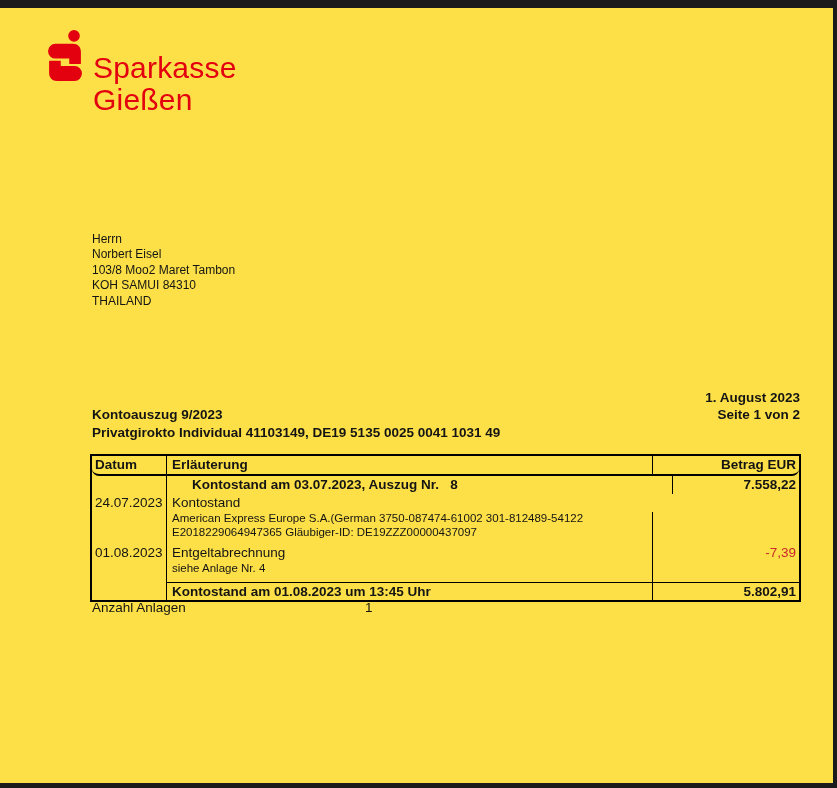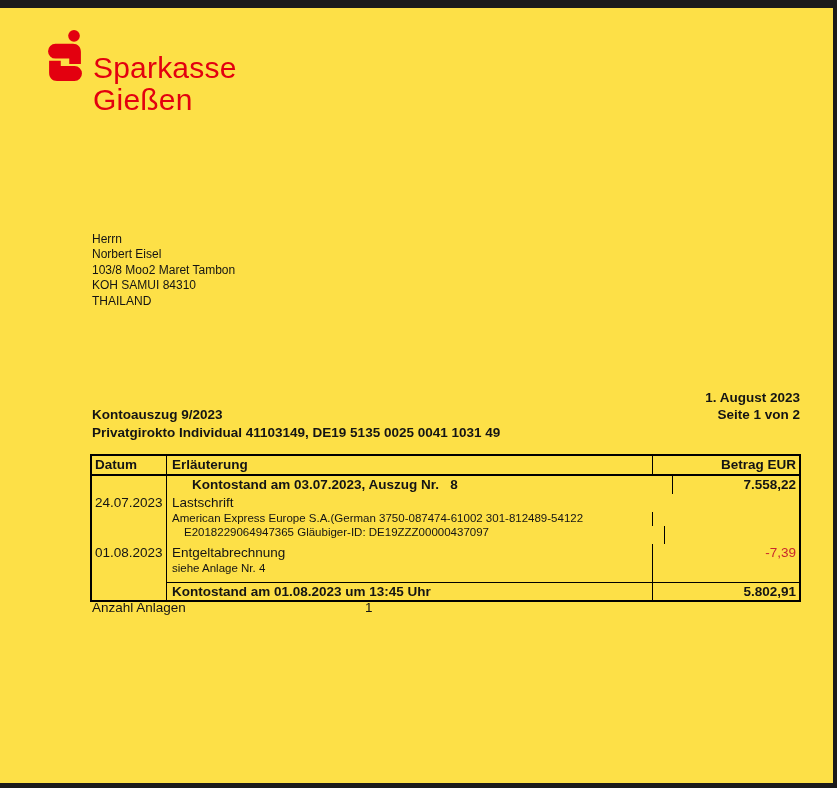--- a/index.html
+++ b/index.html
@@ -46,27 +46,27 @@
   
   .bank-table {
     position:absolute; left:90px; top:454px; width:711px;
     border:2px solid #000;
     font-size:13.5px; box-sizing:border-box;
   }
   .tr { display:grid; grid-template-columns:75px 1fr 147px; }
   .td { padding:0 3px; white-space:pre-wrap; overflow:hidden; }
   .td-date   { border-right:1px solid #000; }
   .td-amount { border-left:1px solid #000; text-align:right; }
-  .tr-header { border-bottom:2px solid #000; }
+  .tr-header { border-bottom:2px solid #000;border-radius:7px; }
   .tr-header .td { font-weight:700; line-height:18px; }
   .tr-main .td   { line-height:18px; }
   .tr-bold .td-desc, .tr-bold .td-amount { font-weight:700;margin-left:20px; }
   .td-desc { padding-left:5px; }
   .tr-detail .td-desc { font-size:11.5px; line-height:13.5px; }
-  .pad-b5 .td { padding-bottom:5px;margin-left:12px; }
+  .pad-b5 .td { padding-bottom:5px; }
   .pad-b6 .td { padding-bottom:6px; }
   .tr-final .td-desc, .tr-final .td-amount { border-top:1.5px solid #000; font-weight:700; line-height:17px; }
   .tr-final .td-date { line-height:17px; }
   .neg { color:#c8272d; }
 
   
   .footer-row { position:absolute; left:92px; top:600px; font-size:13.5px; }
   .footer-count { position:absolute; left:273px; top:0; }
 </style>
 </head>
@@ -116,21 +116,21 @@
     </div>
 
     <div class="tr tr-main tr-bold">
       <div class="td td-date"></div>
       <div class="td td-desc">Kontostand am 03.07.2023, Auszug Nr.   8</div>
       <div class="td td-amount">7.558,22</div>
     </div>
 
     <div class="tr tr-main">
       <div class="td td-date">24.07.2023</div>
-      <div class="td td-desc">Lastschrift</div>
+      <div class="td td-desc">Kontostand</div>
     </div>
 
     <div class="tr tr-detail">
       <div class="td td-date"></div>
       <div class="td td-desc">American Express Europe S.A.(German 3750-087474-61002 301-812489-54122</div>
       <div class="td td-amount"></div>
     </div>
 
     <div class="tr tr-detail pad-b5">
       <div class="td td-date"></div>

